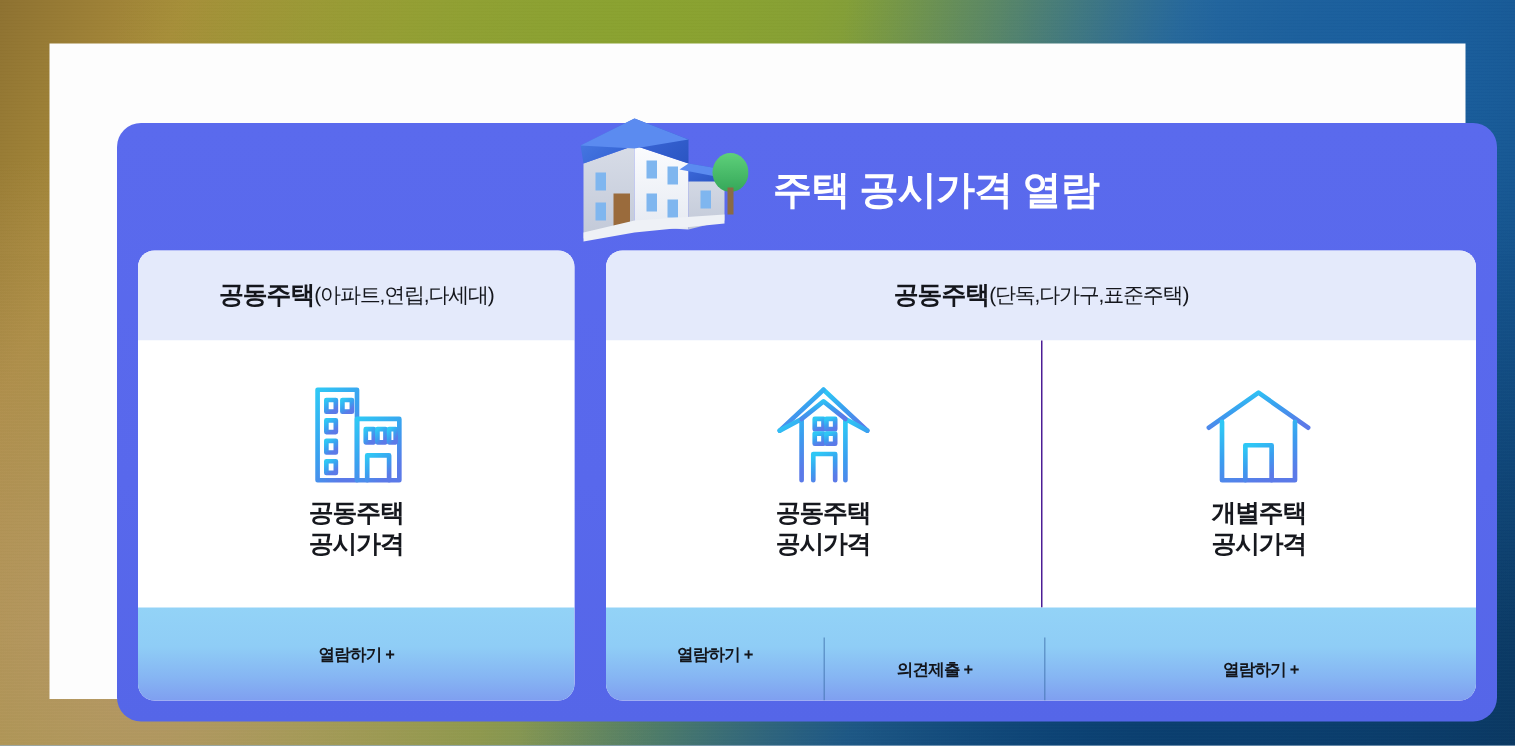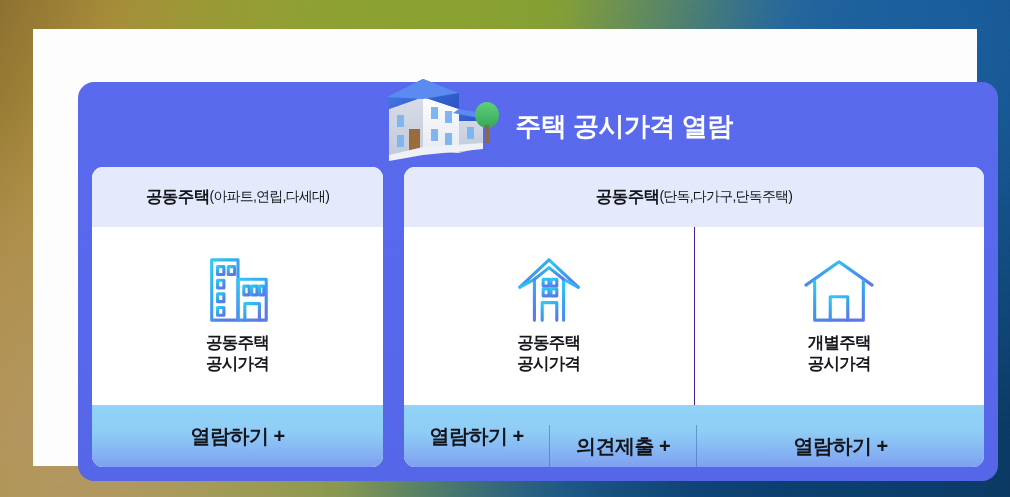--- a/index.html
+++ b/index.html
@@ -179,21 +179,21 @@
     background: linear-gradient(180deg, #93d3f7 0%, #8fcdf6 42%, #86b6f3 74%, #7f9ff0 100%);
   }
 
   .footer-btn {
     flex: 1 1 0;
     display: flex;
     align-items: center;
     justify-content: center;
     cursor: pointer;
     user-select: none;
-    font-size: 20px;
+    font-size: 11px;
     font-weight: bold;
     color: #13151b;
     letter-spacing: -0.5px;
     white-space: nowrap;
   }
   .footer-btn + .footer-btn { border-left: 1px solid rgba(60,110,170,0.55); margin-top: 20px; }
 
   .card.left  .footer-btn { flex: 1 1 100%; }
   .card.right .footer-btn.b1 { flex: 0 0 145px; }
   .card.right .footer-btn.b2 { flex: 0 0 147px; }
@@ -308,21 +308,21 @@
 
         <div class="card-footer">
           <div class="footer-btn b1">열람하기 +</div>
         </div>
       </div>
 
       <div class="card right">
 
         <div class="card-header">
           <span class="strong">공동주택</span>
-            <span class="sub">(단독,다가구,단독주택)</span>
+            <span class="sub">(단독,다가구,표준주택)</span>
         </div>
 
         <div class="card-body">
 
           <div class="item">
             <svg class="item-icon" viewBox="0 0 80 74">
               <defs>
                 <linearGradient id="gIconB" x1="0.2" y1="0" x2="0.6" y2="1">
                   <stop offset="0" stop-color="#2ec7f5"></stop>
                   <stop offset="0.5" stop-color="#3a9eef"></stop>

